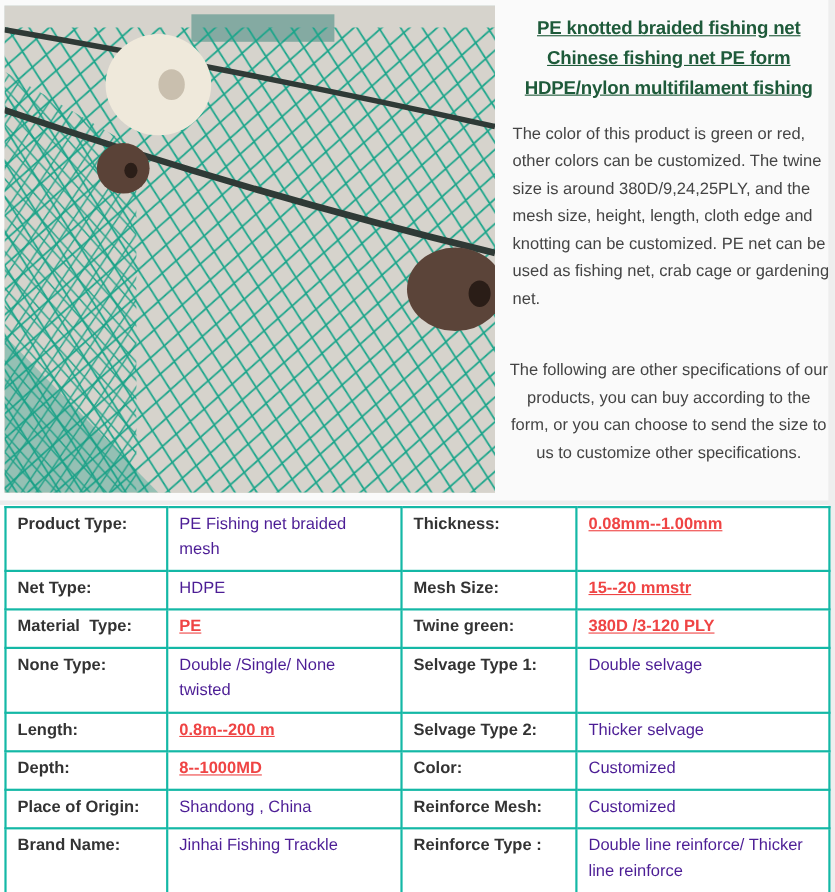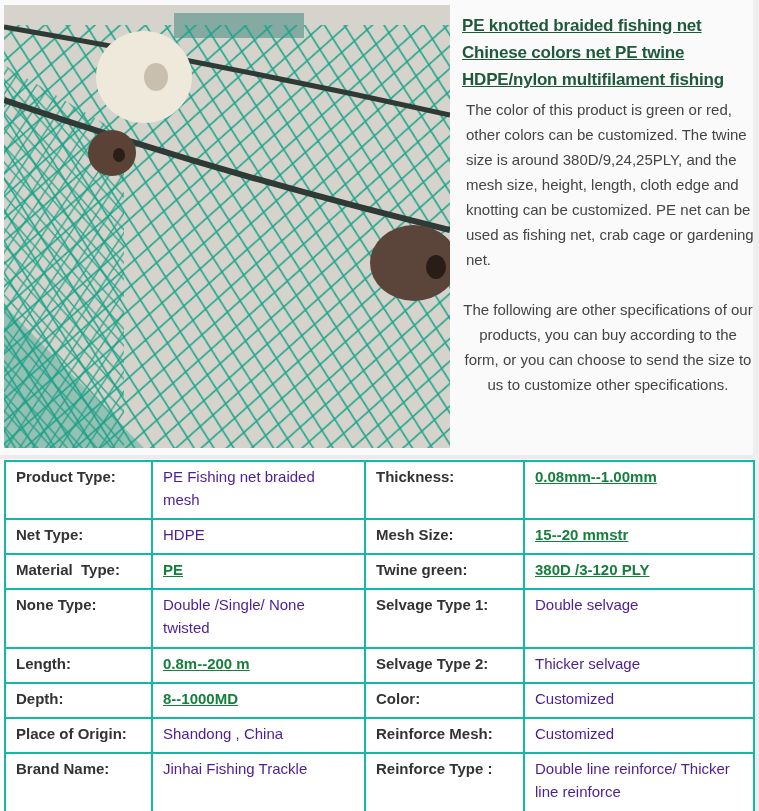--- a/index.html
+++ b/index.html
@@ -8,40 +8,40 @@
 
   .top { position: absolute; left: 0; top: 0; width: 759px; height: 458px; background: #fafafa; }
   .photo {
     position: absolute; left: 4px; top: 5px; width: 446px; height: 443px; overflow: hidden;
     background: linear-gradient(180deg, #cfd6d2 0%, #d9d6cf 40%, #d7d2ca 100%);
   }
   .photo svg { position: absolute; left: 0; top: 0; }
 
   .desc { position: absolute; left: 462px; top: 12px; width: 292px; }
   .desc-title {
-    display: block; text-align: left; color: #1e5a3a; font-weight: bold;
+    display: block; text-align: center; color: #1e5a3a; font-weight: bold;
     font-size: 17px; line-height: 27px; text-decoration: underline; letter-spacing: -0.2px;
   }
-  .desc-p { font-size: 15px; line-height: 25px; color: #444; margin-top: 4px; }
+  .desc-p { font-size: 15px; line-height: 25px; color: #444; margin-top: 16px; }
   .desc-p.left { text-align: left; padding-left: 4px; }
-  .desc-p.center { text-align: center; margin-top: 25px; }
+  .desc-p.center { text-align: center; margin-top: 40px; }
 
   .shadow-right { position: absolute; left: 753px; top: 0; width: 6px; height: 811px; background: #eeeeee; }
 
   table.spec {
     position: absolute; left: 4px; top: 460px; width: 749px;
     border-collapse: collapse; table-layout: fixed; background: #fff;
     font-size: 15px;
   }
   table.spec td {
     border: 2px solid #14b8a6; vertical-align: top; padding: 3px 10px 6px 10px; line-height: 23px;
   }
   table.spec td.k { font-weight: bold; color: #333; }
   table.spec td.v { color: #4c1d95; }
-  table.spec td.v.u { color: #15803d; font-weight: bold; text-decoration: underline; margin-top: 28px; }
+  table.spec td.v.u { color: #ef4444; font-weight: bold; text-decoration: underline; margin-top: 28px; }
   .top-border { position: absolute; left: 0; top: 455px; width: 759px; height: 4px; background: #ececec; }
 </style>
 </head>
 <body>
 
 <div class="top">
   <div class="photo">
     <svg width="446" height="443" viewBox="0 0 446 443">
       <defs>
         <pattern id="mesh" width="22" height="26" patternUnits="userSpaceOnUse" patternTransform="rotate(8)">
@@ -63,21 +63,21 @@
       <ellipse cx="108" cy="148" rx="24" ry="23" fill="#5a4237"></ellipse>
       <ellipse cx="115" cy="150" rx="6" ry="7" fill="#2b1e18"></ellipse>
       <ellipse cx="410" cy="258" rx="44" ry="38" fill="#5b4439"></ellipse>
       <ellipse cx="432" cy="262" rx="10" ry="12" fill="#2a1d17"></ellipse>
     </svg>
   </div>
 
   <div class="desc">
     <a class="desc-title">
       <span>PE knotted braided fishing net</span><br>
-      <span>Chinese colors net PE twine</span><br>
+      <span>Chinese fishing net PE form</span><br>
       <span>HDPE/nylon multifilament fishing</span><br>
     </a>
     <p class="desc-p left">The color of this product is green or red, other colors can be customized. The twine size is around 380D/9,24,25PLY, and the mesh size, height, length, cloth edge and knotting can be customized. PE net can be used as fishing net, crab cage or gardening net.</p>
     <p class="desc-p center">The following are other specifications of our products, you can buy according to the form, or you can choose to send the size to us to customize other specifications.</p>
   </div>
 </div>
 
 <div class="top-border"></div>
 <div class="shadow-right"></div>
 

